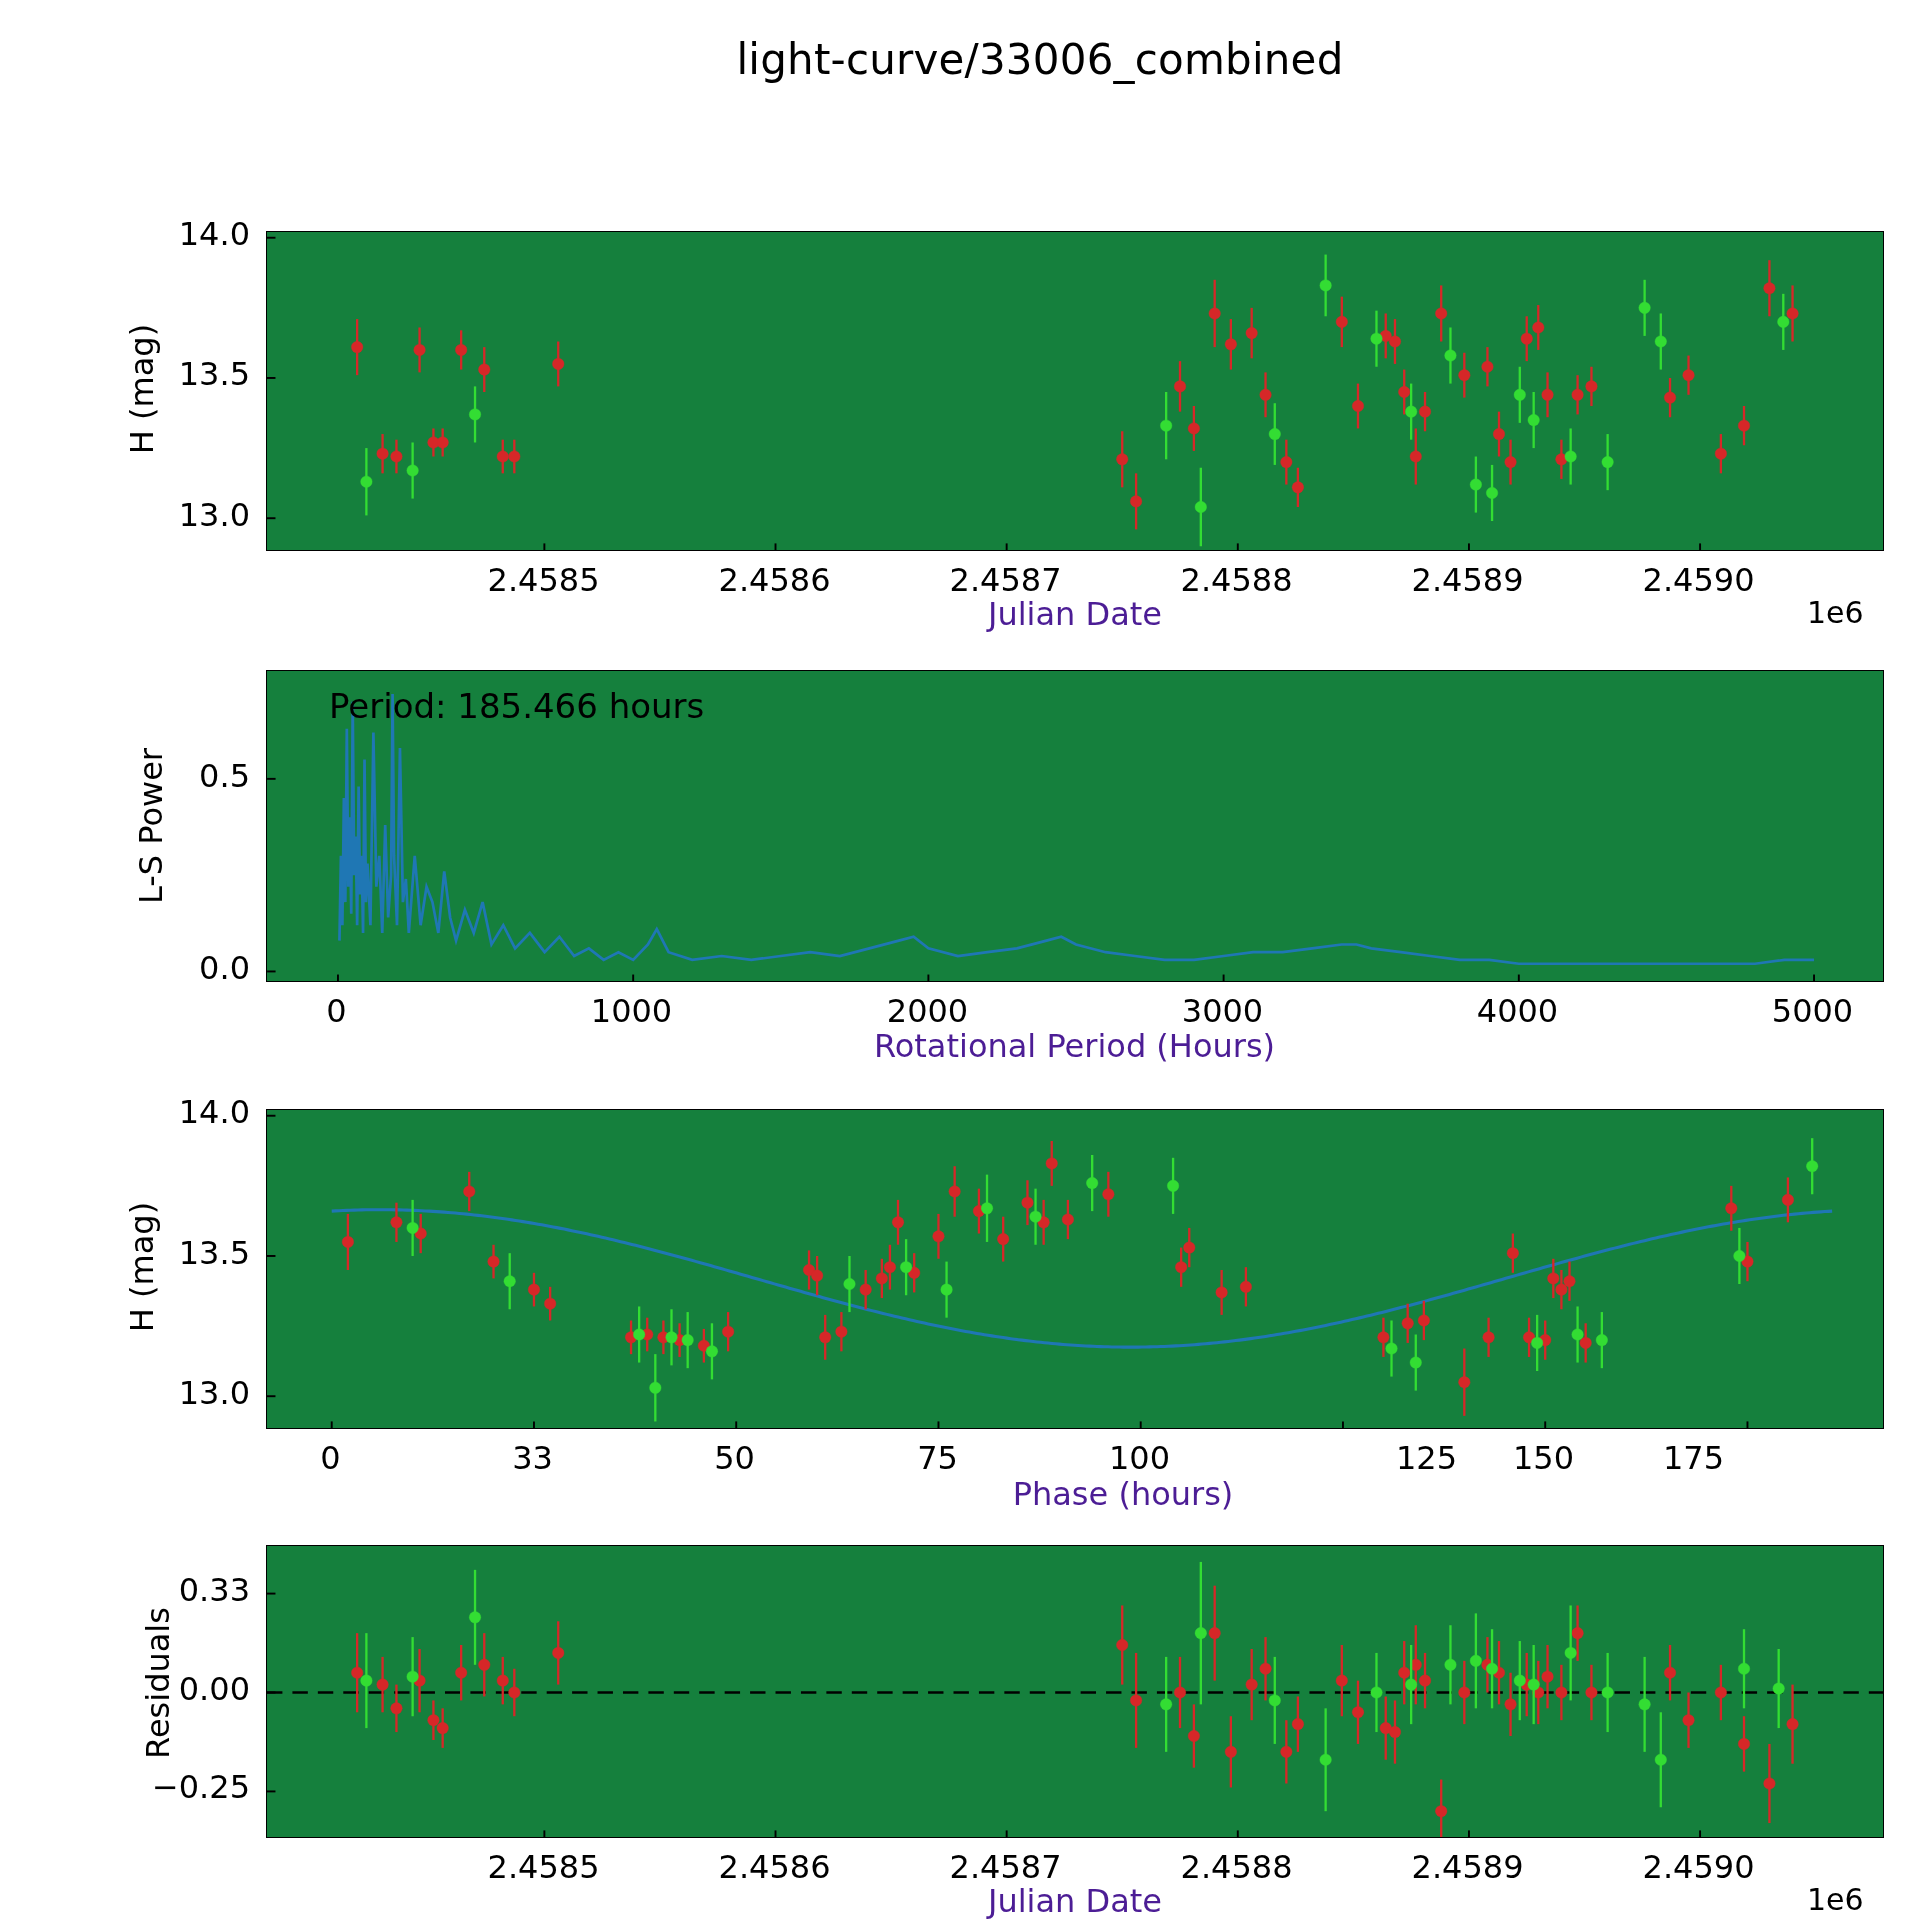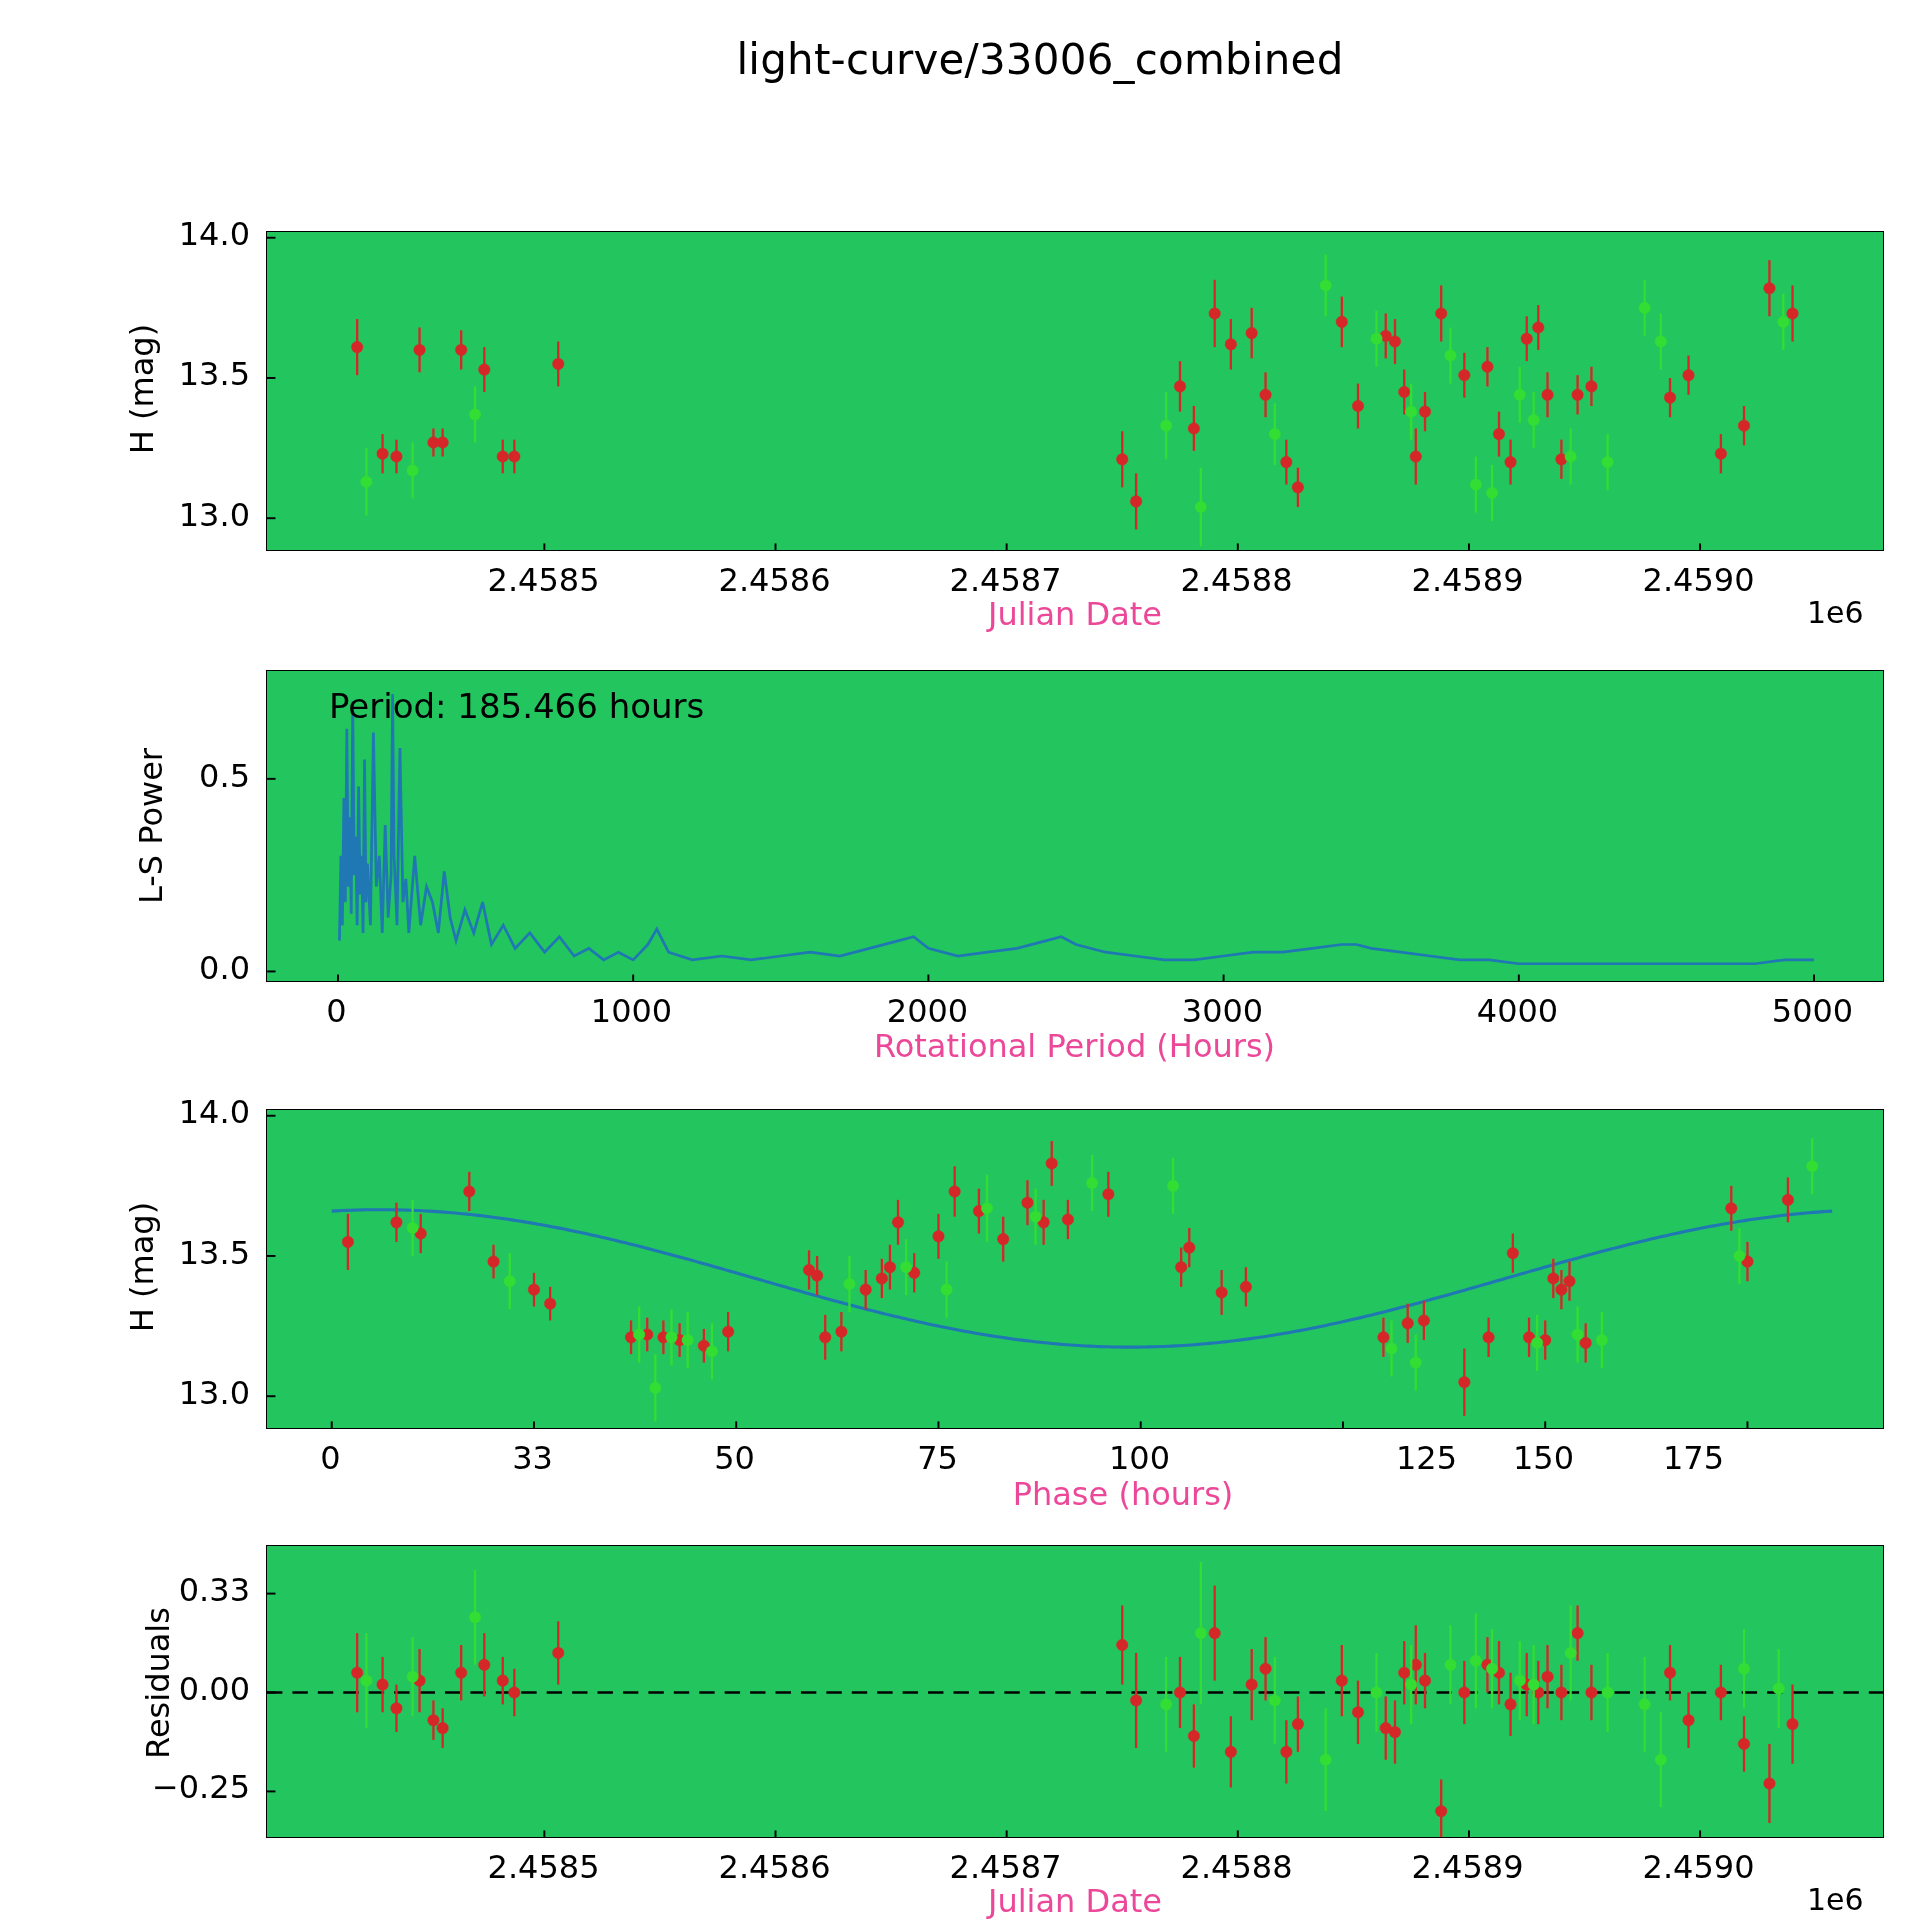--- a/index.html
+++ b/index.html
@@ -30,36 +30,36 @@
     letter-spacing: 0.2px;
     color: #000000;
   }
   .panel {
     position: absolute;
   }
   .axes {
     position: absolute;
     box-sizing: border-box;
     border: 1.9px solid #000000;
-    background: #22c55e;
+    background: #15803d;
     overflow: hidden;
   }
   .ylabel {
     position: absolute;
     transform-origin: center center;
     font-size: 32px;
     white-space: nowrap;
     color: #000000;
   }
   .xlabel {
     position: absolute;
     font-size: 32px;
     text-align: center;
     white-space: nowrap;
-    color: #ec4899;
+    color: #4c1d95;
   }
   .tick-label-x {
     position: absolute;
     font-size: 32px;
     text-align: center;
     white-space: nowrap;
     color: #000000;
   }
   .tick-label-y {
     position: absolute;

